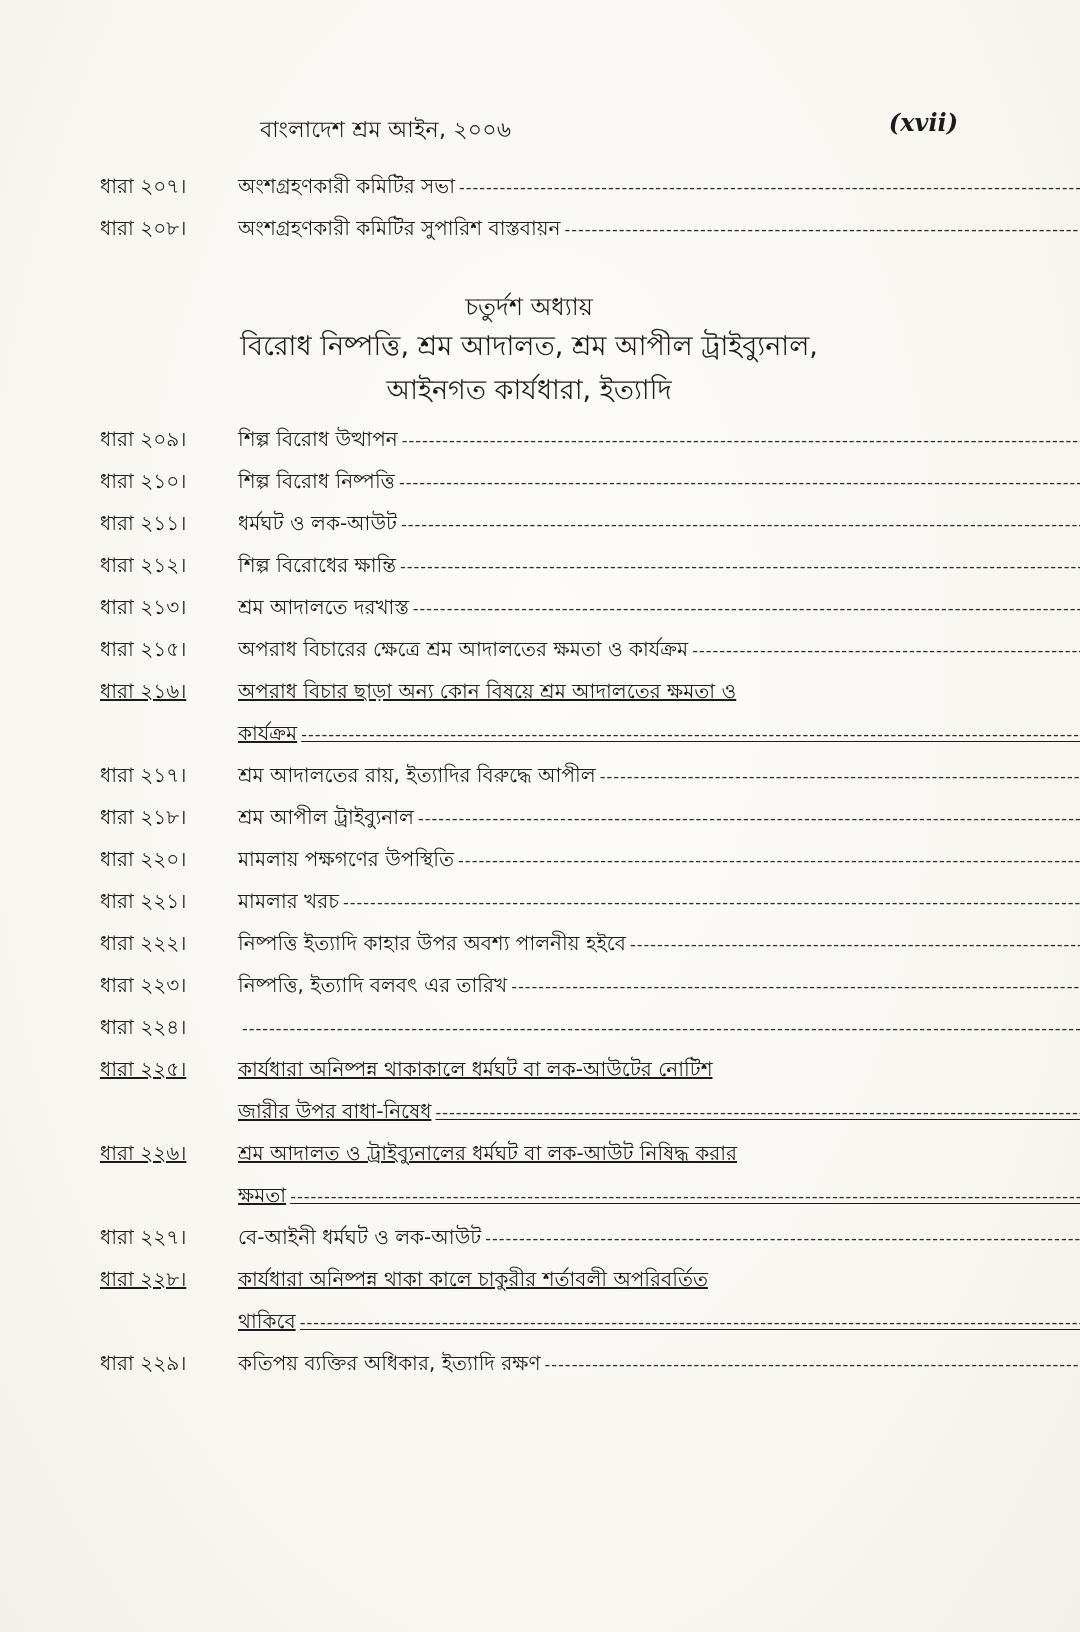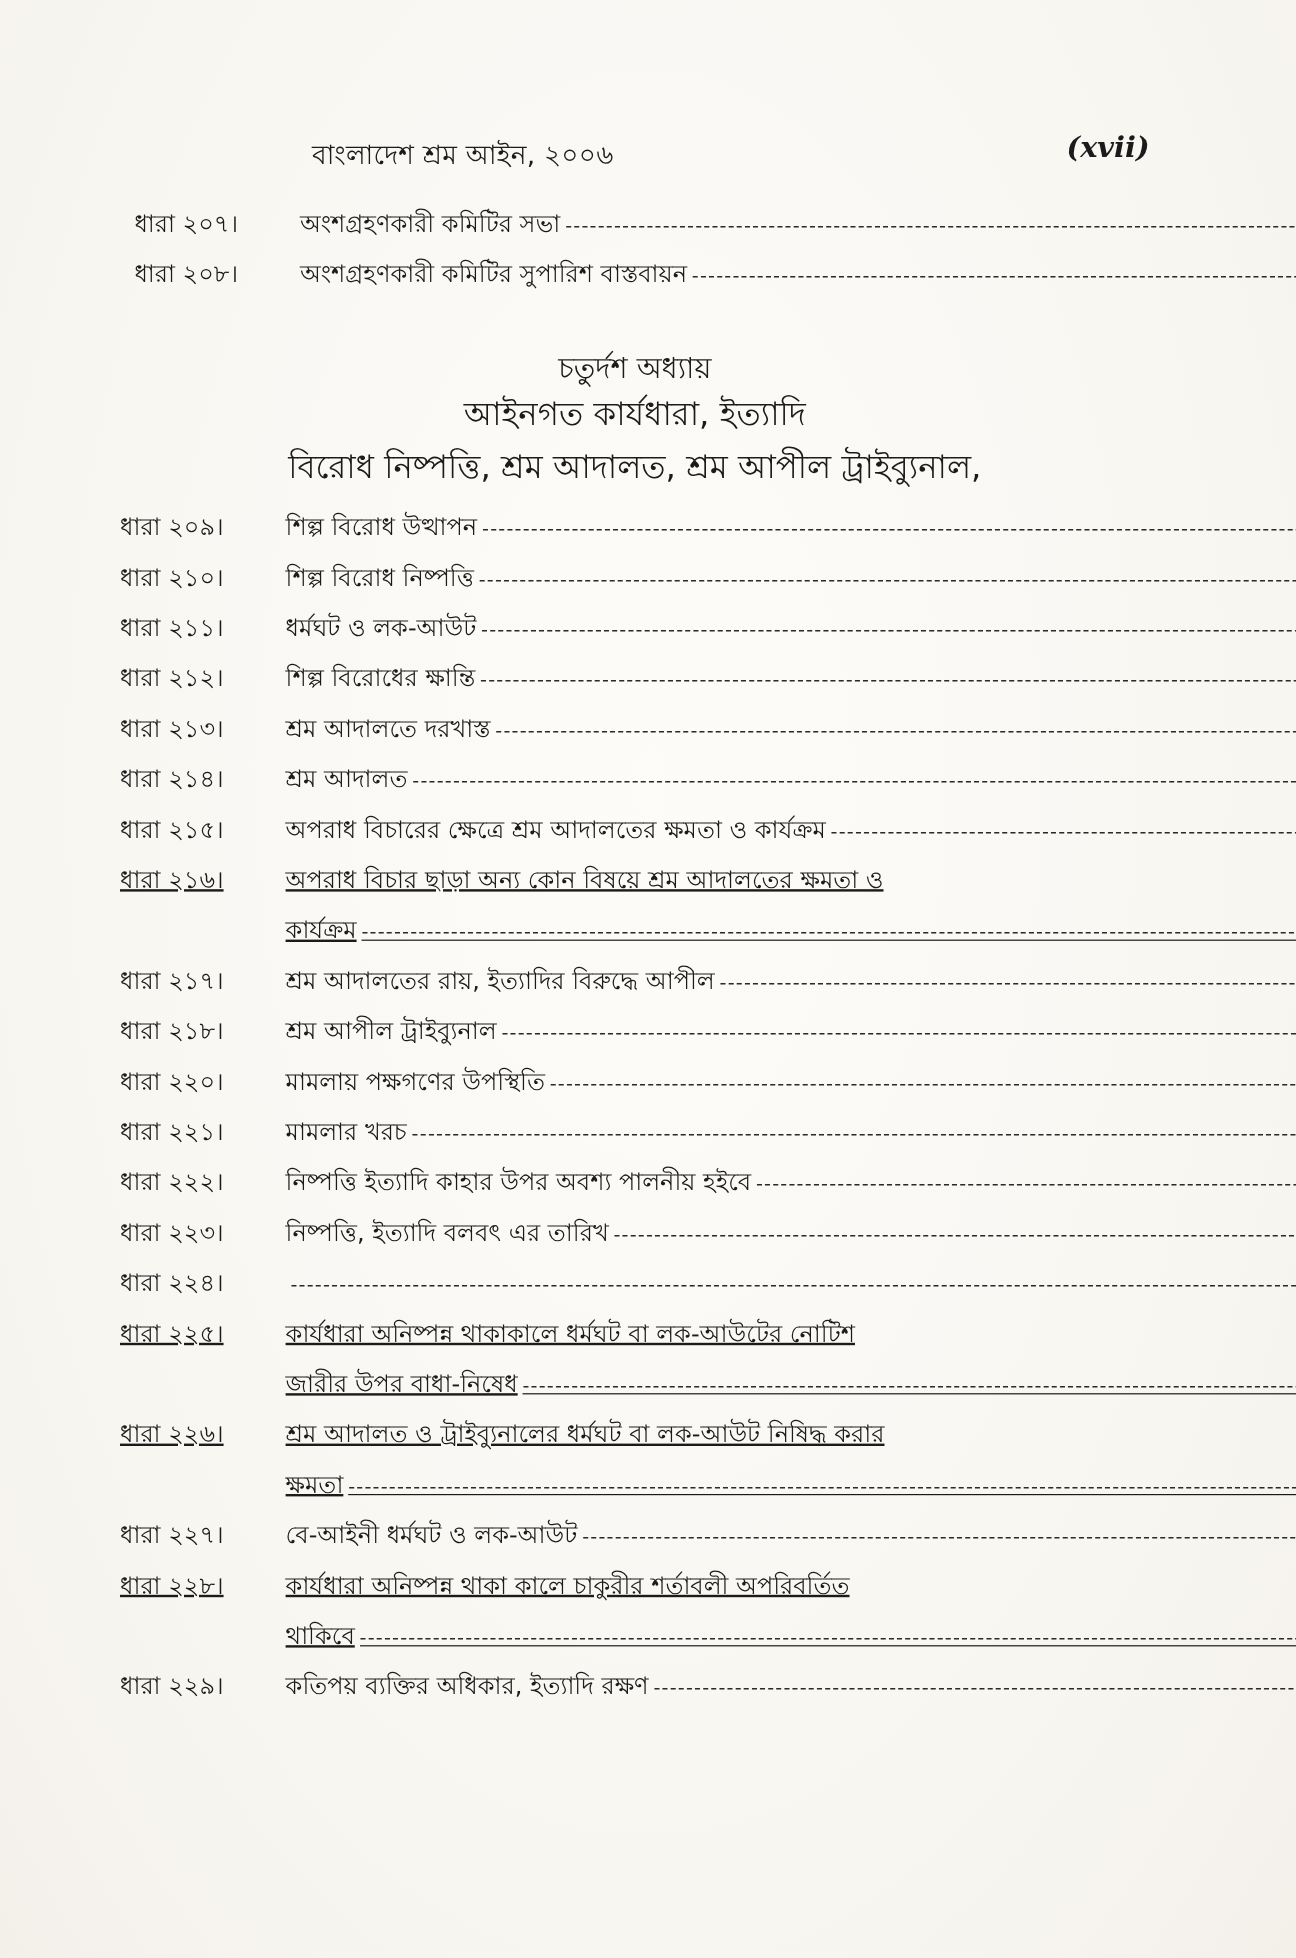--- a/index.html
+++ b/index.html
@@ -112,21 +112,21 @@
 </head>
 <body>
 
 <div class="page">
 
   <div class="running-head">
     <span class="running-title">বাংলাদেশ শ্রম আইন, ২০০৬</span>
     <span class="page-number">(xvii)</span>
   </div>
 
-  <div class="toc" style="top:165px;margin-left:12px;">
+  <div class="toc" style="top:165px;">
     <div class="entry">
       <span class="sec">ধারা ২০৭।</span>
       <span class="body">
           <span class="line">
         <span class="title">অংশগ্রহণকারী কমিটির সভা</span>
         <span class="leader"></span>
 
       </span>
         </span>
     </div>
@@ -137,22 +137,22 @@
         <span class="title">অংশগ্রহণকারী কমিটির সুপারিশ বাস্তবায়ন</span>
         <span class="leader"></span>
 
       </span>
         </span>
     </div>
   </div>
 
   <div class="chapter-head" style="top:290px;">
     <div class="chapter-num">চতুর্দশ অধ্যায়</div>
+    <div class="chapter-title">বিরোধ নিষ্পত্তি, শ্রম আদালত, শ্রম আপীল ট্রাইব্যুনাল,</div>
     <div class="chapter-title">আইনগত কার্যধারা, ইত্যাদি</div>
-    <div class="chapter-title">বিরোধ নিষ্পত্তি, শ্রম আদালত, শ্রম আপীল ট্রাইব্যুনাল,</div>
   </div>
 
   <div class="toc" id="toc-main" style="top:418px;">
 
     <div class="entry">
       <span class="sec">ধারা ২০৯।</span>
       <span class="body">
           <span class="line">
         <span class="title">শিল্প বিরোধ উত্থাপন</span>
         <span class="leader"></span>
@@ -198,30 +198,20 @@
       <span class="sec">ধারা ২১৩।</span>
       <span class="body">
           <span class="line">
         <span class="title">শ্রম আদালতে দরখাস্ত</span>
         <span class="leader"></span>
 
       </span>
         </span>
     </div>
 
-    <div class="entry">
-      <span class="sec">ধারা ২১৪।</span>
-      <span class="body">
-          <span class="line">
-        <span class="title">শ্রম আদালত</span>
-        <span class="leader"></span>
-
-      </span>
-        </span>
-    </div>
 
     <div class="entry">
       <span class="sec">ধারা ২১৫।</span>
       <span class="body">
           <span class="line">
         <span class="title">অপরাধ বিচারের ক্ষেত্রে শ্রম আদালতের ক্ষমতা ও কার্যক্রম</span>
         <span class="leader"></span>
 
       </span>
         </span>

